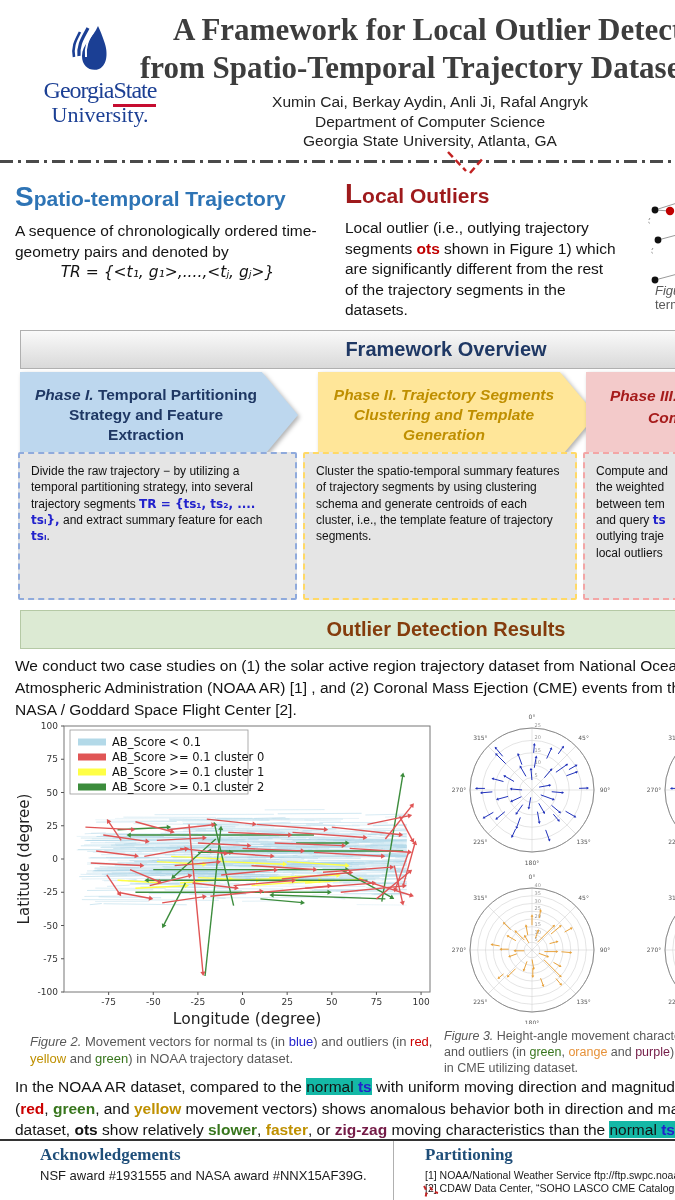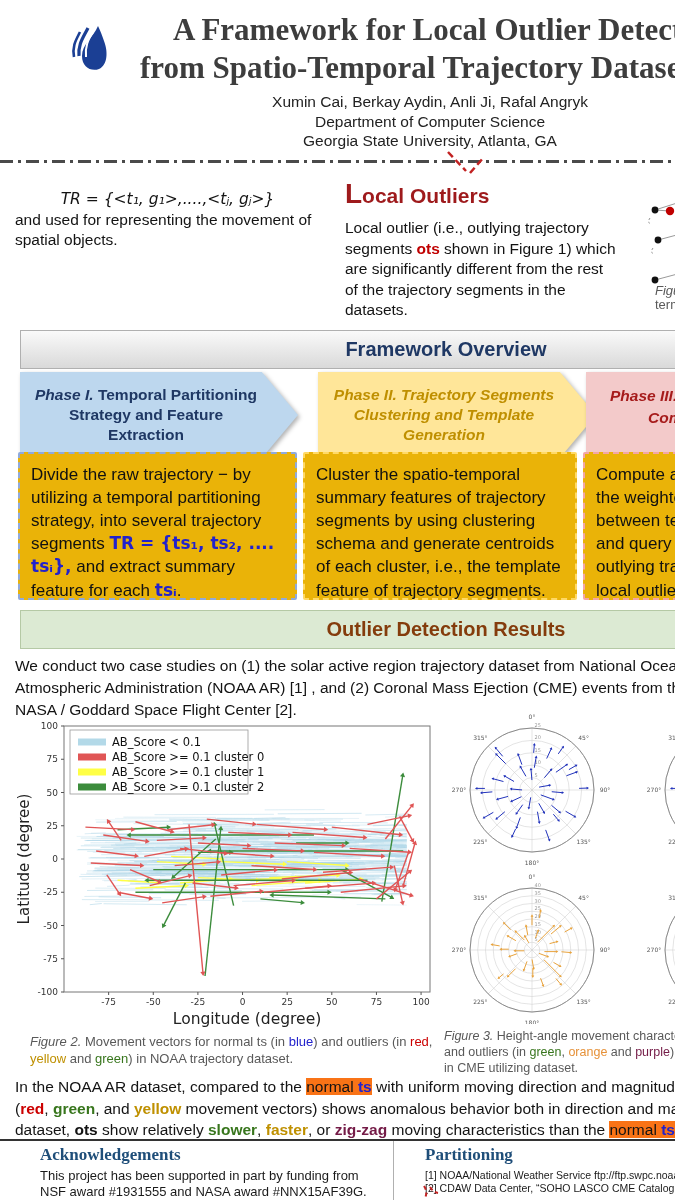--- a/index.html
+++ b/index.html
@@ -28,73 +28,80 @@
   .bar-gray{background:linear-gradient(#fafafa,#d9d9d9);color:#1f3864;}
   .bar-green{background:#dcead3;border-color:#b5c9a5;color:#843c0c;}
   
   .phase-wrap{filter:drop-shadow(2px 2px 2px rgba(0,0,0,0.3));}
   .phase-arrow{width:278px;height:86px;clip-path:polygon(0 0,87% 0,100% 50%,87% 100%,0 100%);
       display:flex;align-items:center;justify-content:center;}
   .phase-label{font-size:15.5px;font-weight:bold;text-align:center;line-height:1.3;padding:0 38px 0 12px;}
   .navy{color:#1f3864;}
   .gold{color:#bf8f00;}
   .dkred{color:#a61c1c;}
-  .phase-box{background:#eab308;border:2px dashed #8faadc;border-radius:2px;padding:9px 11px;
-      font-size:17px;line-height:1.36;height:126px;}
+  .phase-box{background:#e5e5e5;border:2px dashed #8faadc;border-radius:2px;padding:9px 11px;
+      font-size:12px;line-height:1.36;height:126px;}
   
   .para{font-size:15.5px;line-height:22px;color:#131313;}
   .caption{font-size:13px;color:#595959;line-height:1.28;}
   .cap-blue{color:#2222cc;}
   .cap-red{color:#cc0000;}
   .cap-yellow{color:#bf9000;}
   .cap-green{color:#38761d;}
   .cap-orange{color:#e69138;}
   .cap-purple{color:#741b47;}
-  .hl{background:#f97316;text-align:right;}
+  .hl{background:#14b8a6;text-align:right;}
   .w-green{color:#38761d;font-weight:bold;}
   .w-yellow{color:#bf9000;font-weight:bold;}
   .w-maroon{color:#741b47;font-weight:bold;}
   .w-red{color:#cc0000;font-weight:bold;}
   .w-ts{color:#2222cc;font-weight:bold;}
   
   .foot-head{font-family:"Liberation Serif",serif;font-weight:bold;font-size:17px;color:#1f4e79;}
   .foot-body{font-size:13px;color:#1a1a1a;line-height:16px;}
   .bib-line{font-size:10.5px;color:#1a1a1a;line-height:13px;white-space:nowrap;}
 </style>
 </head>
 <body>
 
 <div class="abs" style="left:30px;top:24px;width:140px;">
   <svg width="140" height="50" viewBox="0 0 140 50">
     <path d="M68,2 C63,14 52,20 52,32 C52,43 61,48 69,45 C78,41 78,27 74,17 C72,11 70,6 68,2 Z" fill="#1b3f94"></path>
     <path d="M58,4 C53,14 48,20 49,32" stroke="#1b3f94" stroke-width="3.2" fill="none"></path>
     <path d="M50,8 C46,16 42,22 44,33" stroke="#1b3f94" stroke-width="2.6" fill="none"></path>
     <path d="M63,8 C58,16 55,22 56,33" stroke="#ffffff" stroke-width="2" fill="none"></path>
   </svg>
+  <div class="logo-text">
+    <div class="logo-l1"><span>Georgia</span><span class="logo-state">State</span></div>
+    <div class="logo-l2">University.</div>
+  </div>
 </div>
 
 <div class="abs title-line" style="left:173px;top:12px;">A Framework for Local Outlier Detection</div>
 <div class="abs title-line" style="left:140px;top:50px;">from Spatio-Temporal Trajectory Datasets</div>
 
 <div class="abs authors" style="left:170px;top:92px;width:520px;">
   <div>Xumin Cai, Berkay Aydin, Anli Ji, Rafal Angryk</div>
   <div>Department of Computer Science</div>
   <div>Georgia State University, Atlanta, GA</div>
 </div>
 
 <div class="abs divider" style="left:0;top:160px;width:675px;"></div>
 <svg class="abs" style="left:440px;top:145px;" width="60" height="35">
   <line x1="8" y1="7" x2="26" y2="26" stroke="#c22222" stroke-width="2.5" stroke-dasharray="7 4"></line>
   <line x1="30" y1="28" x2="44" y2="12" stroke="#c22222" stroke-width="2.5" stroke-dasharray="7 4"></line>
 </svg>
 
 <div class="abs" style="left:15px;top:181px;width:305px;">
+  <div>
+    <span class="h-blue h-initial">S</span><span class="h-blue">patio-temporal Trajectory</span>
+  </div>
   <div class="body-text" style="margin-top:8px;">
+    <span>A sequence of chronologically ordered time-geometry pairs and denoted by</span>
     <div class="formula">TR = {&lt;t₁, g₁&gt;,....,&lt;tⱼ, gⱼ&gt;}</div>
-    <span>and used for representing the movement of spatial objects.</span>
   </div>
 </div>
 
 <div class="abs" style="left:345px;top:178px;width:272px;">
   <div>
     <span class="h-red h-initial">L</span><span class="h-red">ocal Outliers</span>
   </div>
   <div class="body-text" style="margin-top:8px;">
     <span>Local outlier (i.e., outlying trajectory segments </span><span class="ots-red">ots</span><span> shown in Figure 1) which are significantly different from the rest of the trajectory segments in the datasets.</span>
   </div>
@@ -1251,21 +1258,20 @@
   <div class="nowrap"><span>(</span><span class="w-red">red</span><span>, </span><span class="w-green">green</span><span>, and </span><span class="w-yellow">yellow</span><span> movement vectors) shows anomalous behavior both in direction and magnitude</span></div>
   <div class="nowrap"><span>dataset, </span><b>ots</b><span> show relatively </span><span class="w-green">slower</span><span>, </span><span class="w-yellow">faster</span><span>, or </span><span class="w-maroon">zig-zag</span><span> moving characteristics than the </span><span class="hl">normal </span><span class="hl w-ts">ts</span><span>, shown</span></div>
 </div>
 
 <div class="abs" style="left:0;top:1139px;width:675px;height:2px;background:#333;"></div>
 <div class="abs" style="left:393px;top:1141px;width:1px;height:59px;background:#b0b0b0;"></div>
 
 <div class="abs" style="left:40px;top:1145px;width:340px;">
   <div class="foot-head">Acknowledgements</div>
   <div class="foot-body" style="margin-top:3px;">
-    <div class="nowrap">This project has been supported in part by funding from</div>
     <div class="nowrap">NSF award #1931555 and NASA award #NNX15AF39G.</div>
   </div>
 </div>
 
 <div class="abs" style="left:425px;top:1145px;width:250px;">
   <div class="foot-head">Partitioning</div>
   <div style="margin-top:4px;">
     <div class="bib-line">[1] NOAA/National Weather Service ftp://ftp.swpc.noaa.gov/pub</div>
     <div class="bib-line">[2] CDAW Data Center, “SOHO LASCO CME Catalog,” https://</div>
   </div>

